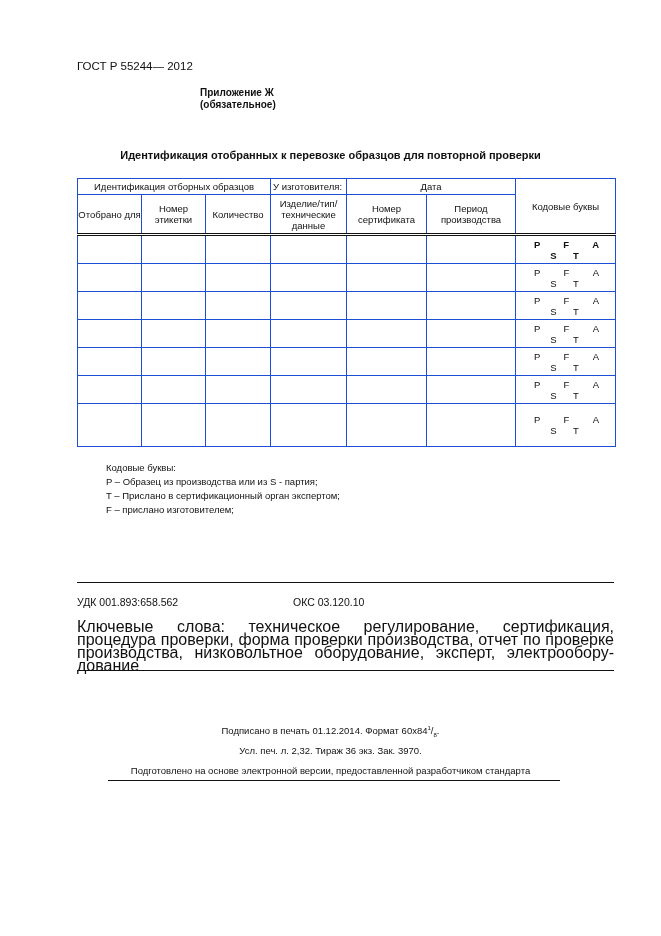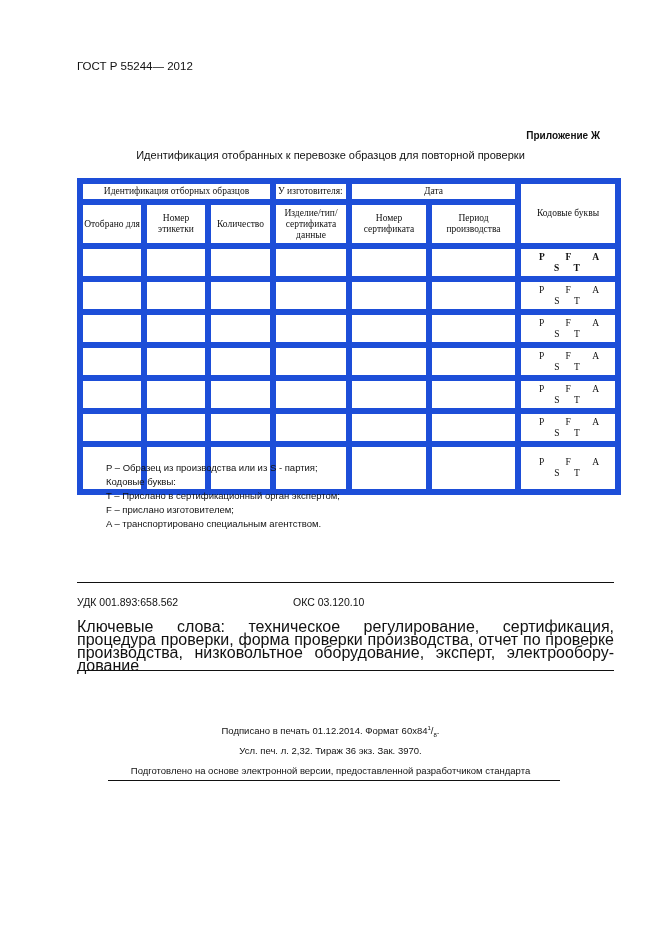--- a/index.html
+++ b/index.html
@@ -2,30 +2,30 @@
 <html><head>
 <meta charset="utf-8">
 <style>
   html, body { margin: 0; padding: 0; background: #ffffff; }
   body {
     width: 661px; height: 936px; position: relative; overflow: hidden;
     font-family: "Liberation Sans", sans-serif; color: #111; font-size: 10px;
   }
   .abs { position: absolute; }
   .gost-header { left: 77px; top: 60px; font-weight: normal; font-size: 11.5px; }
-  .appendix { left: 200px; width: 400px; top: 87px; text-align: right; font-weight: bold; font-size: 10px; line-height: 12px; margin-top: 43px; }
-  .table-title { left: 60px; width: 541px; top: 149px; text-align: center; font-weight: normal; font-size: 11px; }
+  .appendix { left: 200px; width: 400px; top: 87px; text-align: left; font-weight: bold; font-size: 10px; line-height: 12px; }
+  .table-title { left: 60px; width: 541px; top: 149px; text-align: center; font-weight: bold; font-size: 11px; }
 
   table.ident {
     position: absolute; left: 77px; top: 178px; width: 538px;
     border-collapse: collapse; table-layout: fixed; font-size: 9.5px;
   }
   table.ident td, table.ident th {
-    border: 6px solid #1d4ed8; padding: 0; text-align: center; vertical-align: middle;
-    font-weight: normal; line-height: 11px; font-family: Liberation Serif, serif;
+    border: 1px solid #1d4ed8; padding: 0; text-align: center; vertical-align: middle;
+    font-weight: normal; line-height: 11px;
   }
   table.ident tr.h1 th { height: 15px; }
   table.ident tr.h2 th { height: 38px; border-bottom: 3px double #111; }
   table.ident tr.row td { height: 27px; }
   table.ident tr.row.last td { height: 42px; }
   .codes { display: block; width: 100%; font-size: 9.5px; line-height: 11px; }
   .codes .line1 { display: flex; justify-content: space-between; padding: 0 16px 0 18px; }
   .codes .line2 { display: flex; justify-content: space-around; padding: 0 28px 0 26px; }
   .codes.bold { font-weight: bold; }
 
@@ -40,20 +40,21 @@
   .publisher { left: 200px; width: 300px; text-align: center; font-size: 9.5px; line-height: 12px; top: 788px; }
   sup, sub { font-size: 6px; }
 </style>
 </head>
 <body>
 
 <div class="abs gost-header">ГОСТ Р  55244— 2012</div>
 
 <div class="abs appendix">
   <div>Приложение Ж</div>
+  <div>(обязательное)</div>
 </div>
 
 <div class="abs table-title">Идентификация отобранных к перевозке образцов для повторной проверки</div>
 
 <table class="ident">
   <colgroup>
     <col style="width:64px">
       <col style="width:64px">
       <col style="width:65px">
     <col style="width:76px">
@@ -65,21 +66,21 @@
       <tr class="h1">
     <th colspan="3">Идентификация отборных образцов</th>
     <th style="text-align:left;padding-left:2px;">У изготовителя:</th>
     <th colspan="2">Дата</th>
     <th rowspan="2" style="border-bottom:3px double #111;">Кодовые буквы</th>
   </tr>
   <tr class="h2">
     <th>Отобрано для</th>
     <th>Номер этикетки</th>
     <th>Количество</th>
-    <th>Изделие/тип/ сертификата данные</th>
+    <th>Изделие/тип/ технические данные</th>
     <th>Номер сертификата</th>
     <th>Период производства</th>
   </tr>
   </tbody>
     <tbody id="table-body">
       <tr class="row">
         <td></td>
         <td></td>
         <td></td>
         <td></td>
@@ -222,25 +223,24 @@
               <span>S</span>
               <span>T</span>
             </span>
           </span>
         </td>
       </tr>
     </tbody>
 </table>
 
 <div class="abs legend">
+  <div>Кодовые буквы:</div>
   <div>P – Образец из производства или из S - партия;</div>
-  <div>Кодовые буквы:</div>
   <div>T – Прислано в сертификационный орган экспертом;</div>
   <div>F – прислано изготовителем;</div>
-  <div>A – транспортировано специальным агентством.</div>
 </div>
 
 <div class="hr" style="left:77px;width:537px;top:582px;"></div>
 <div class="abs udk">УДК 001.893:658.562</div>
 <div class="abs oks">ОКС 03.120.10</div>
 <div class="abs keywords">Ключевые слова: техническое регулирование, сертификация, процедура проверки, форма проверки производства, отчет по проверке производства, низковольтное оборудование, эксперт, электрообору-дование</div>
 <div class="hr" style="left:77px;width:537px;top:670px;"></div>
 
 <div class="abs imprint" style="top:725px;"><span>Подписано в печать 01.12.2014. Формат 60x84</span><sup>1</sup>/<sub>8</sub><span>.</span></div>
 <div class="abs imprint" style="top:745px;">Усл. печ. л. 2,32. Тираж 36 экз. Зак. 3970.</div>

